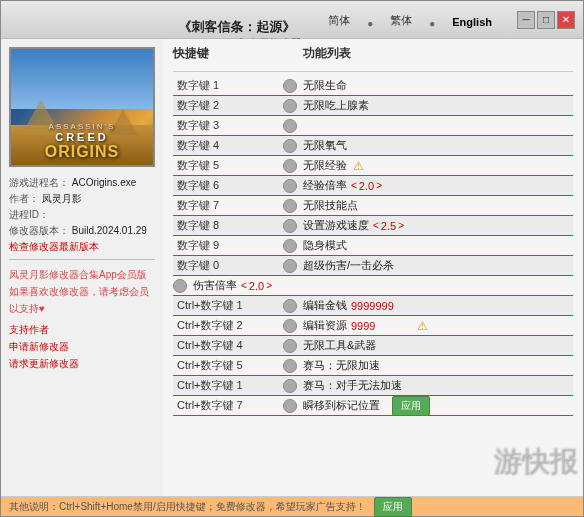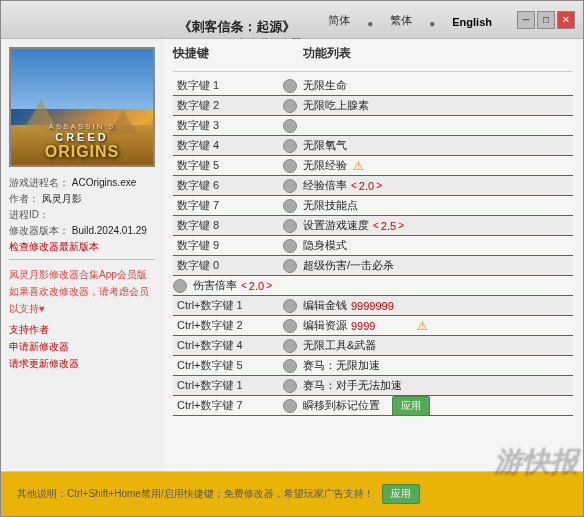--- a/index.html
+++ b/index.html
@@ -344,26 +344,26 @@
 
     .input-val {
       color: #c00;
       font-size: 11px;
       background: none;
       border: none;
       width: 60px;
     }
 
     .bottom-bar {
-      height: 45px;
-      background: #eab308;
+      height: 20px;
+      background: #fdba74;
       border-top: 1px solid #ccc;
       display: flex;
       align-items: center;
-      padding: 0 16px;
+      padding: 0 8px;
       font-size: 10px;
       color: #555;
       gap: 8px;
       flex-shrink: 0;
     }
 
     .apply-btn {
       background: #5a5;
       color: white;
       border: 1px solid #484;
@@ -377,21 +377,20 @@
       position: absolute;
       bottom: 36px;
       right: 6px;
       font-size: 28px;
       font-weight: bold;
       color: rgba(255,255,255,0.15);
       font-family: 'SimHei', sans-serif;
       pointer-events: none;
       text-shadow: 1px 1px 2px rgba(0,0,0,0.3);
       z-index: 10;
-      font-style: italic;
     }
   </style>
 </head>
 <body>
 
 <div class="window">
 
   <div class="title-bar">
     <div style="width:140px;"></div>
     <div class="title-text">

